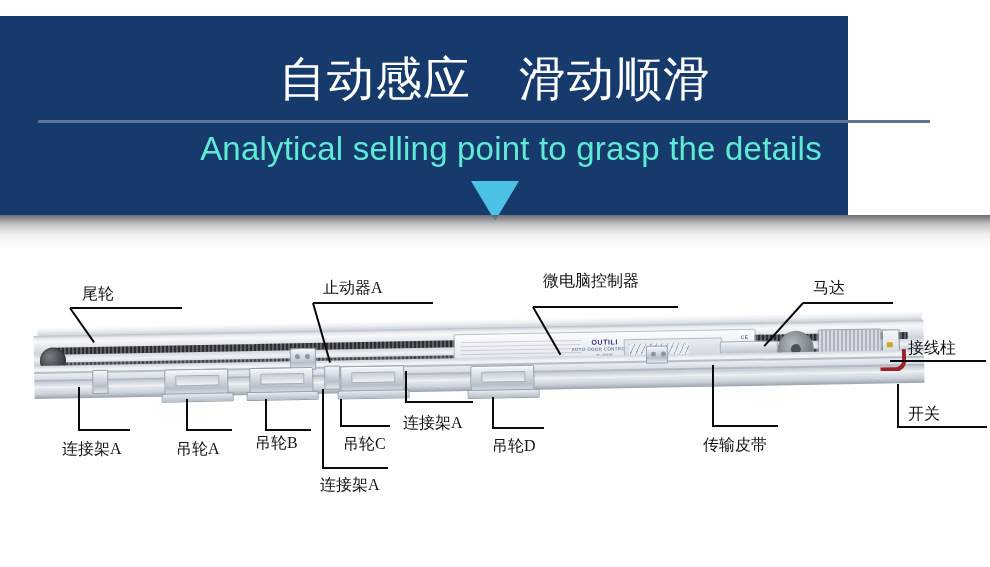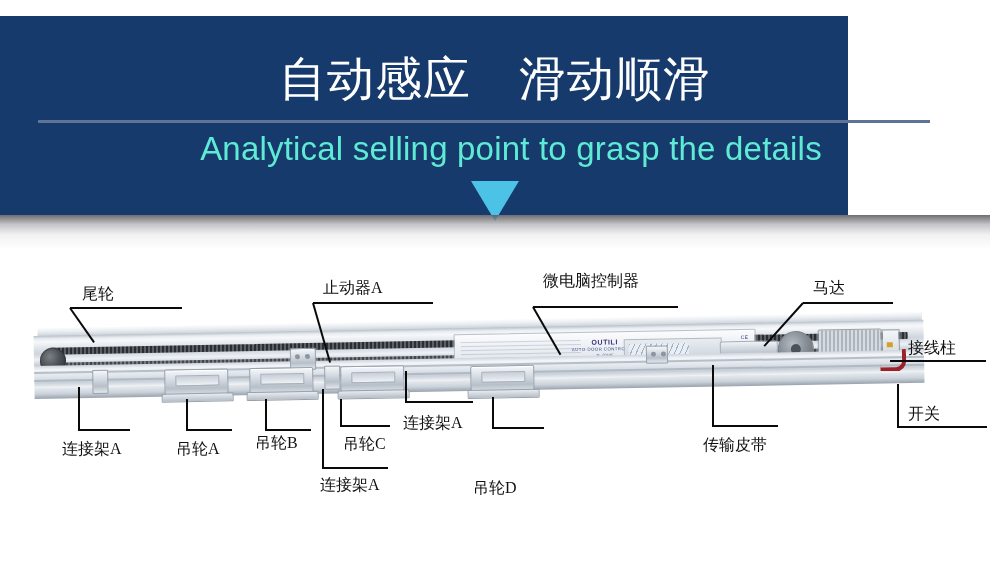--- a/index.html
+++ b/index.html
@@ -463,21 +463,21 @@
     <div class="lead lead-h" style="left:340px; top:176px; width:50px;"></div>
 
     <div class="label" style="left:320px; top:226px;">连接架A</div>
     <div class="lead lead-v" style="left:322px; top:140px; height:80px;"></div>
     <div class="lead lead-h" style="left:322px; top:218px; width:66px;"></div>
 
     <div class="label" style="left:403px; top:164px;">连接架A</div>
     <div class="lead lead-v" style="left:405px; top:122px; height:32px;"></div>
     <div class="lead lead-h" style="left:405px; top:152px; width:68px;"></div>
 
-    <div class="label" style="left:473px; top:187px;margin-top:42px;">吊轮D</div>
+    <div class="label" style="left:492px; top:187px;">吊轮D</div>
     <div class="lead lead-v" style="left:492px; top:148px; height:32px;"></div>
     <div class="lead lead-h" style="left:492px; top:178px; width:52px;"></div>
 
     <div class="label" style="left:703px; top:186px;">传输皮带</div>
     <div class="lead lead-v" style="left:712px; top:116px; height:62px;"></div>
     <div class="lead lead-h" style="left:712px; top:176px; width:66px;"></div>
 
   </div>
 </div>
 

